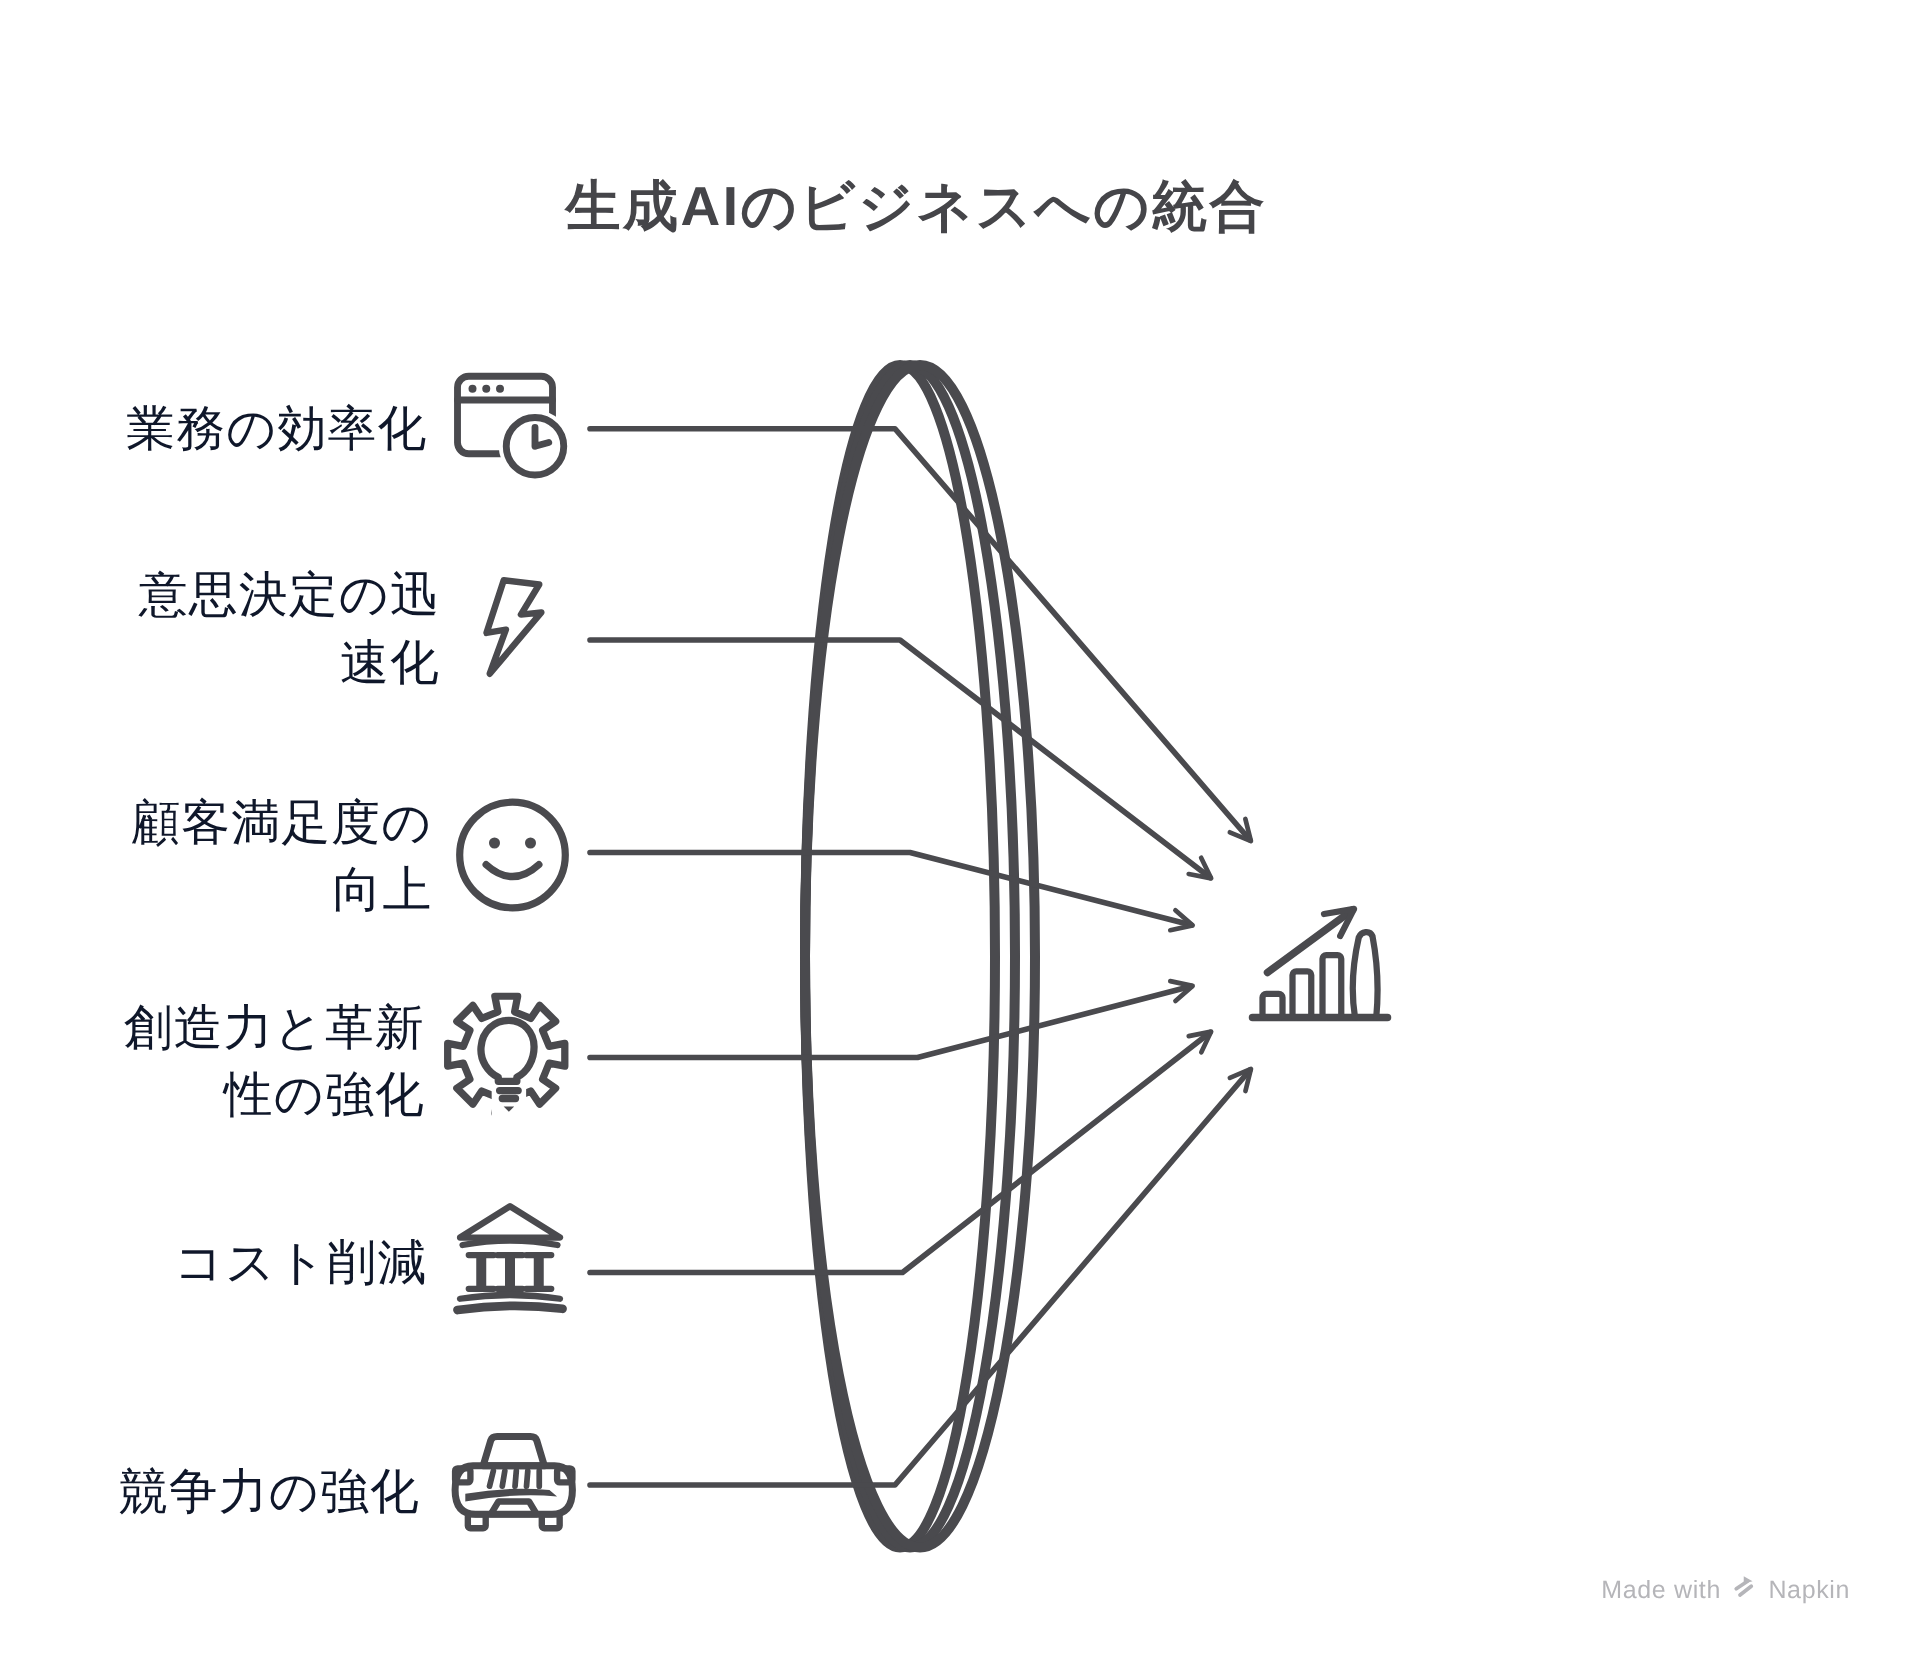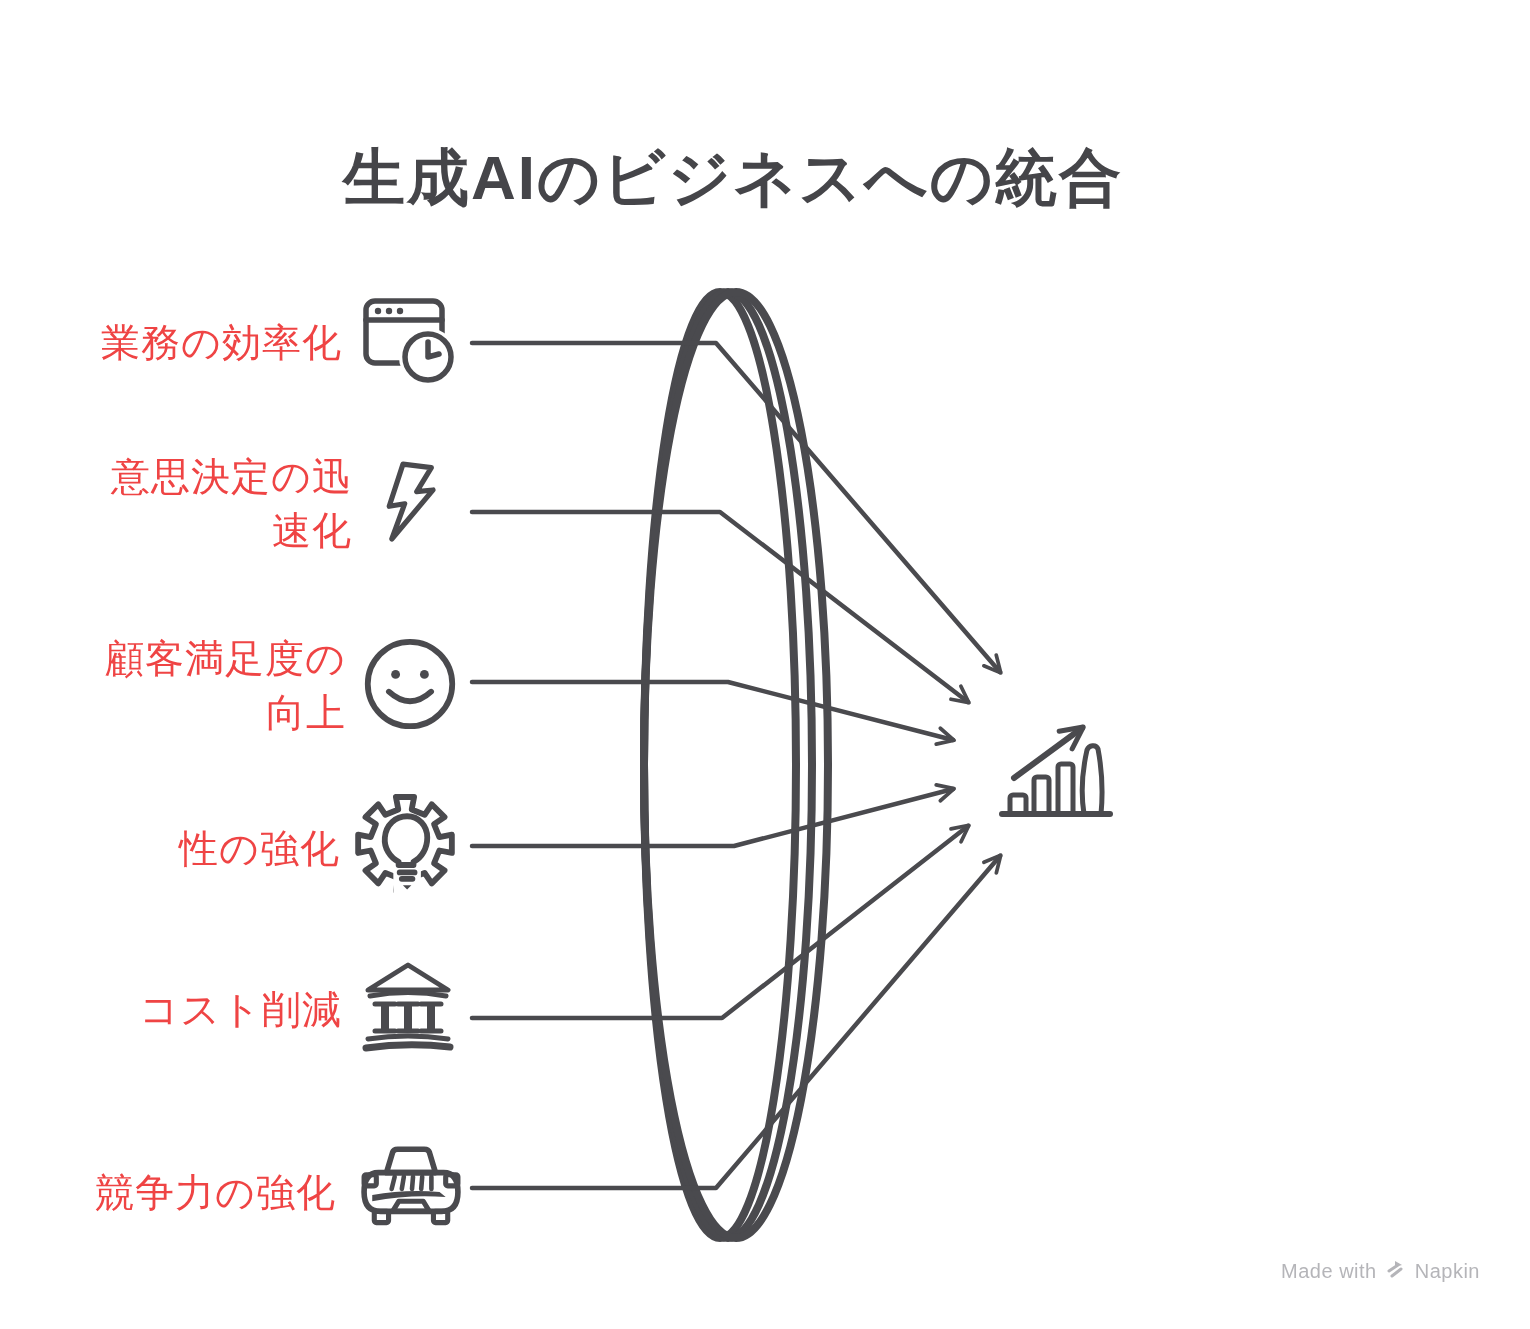--- a/index.html
+++ b/index.html
@@ -3,26 +3,26 @@
 <meta charset="utf-8">
 <style>
   html,body{margin:0;padding:0;background:#fff;}
   .stage{
     position:relative;width:1530px;height:1329px;background:#ffffff;
     font-family:"Liberation Sans","DejaVu Sans",sans-serif;overflow:hidden;
   }
   .title{
     position:absolute;top:136px;left:0;width:1530px;box-sizing:border-box;
     padding-right:64px;text-align:center;
-    font-size:62px;font-weight:800;color:#454549;letter-spacing:2px;
+    font-size:44px;font-weight:800;color:#454549;letter-spacing:2px;
   }
   .diagram-svg{position:absolute;left:0;top:0;}
   .item{position:absolute;display:flex;align-items:center;}
   .item-label{
-    color:#ef4444;font-size:39px;line-height:54px;text-align:right;
+    color:#0f172a;font-size:39px;line-height:54px;text-align:right;
     letter-spacing:1px;
   }
   .item-label span{display:block;}
   .icon-box{flex:0 0 auto;}
   .it1{left:22px;top:290px;width:440px;}
   .it1 .item-label{width:320px;margin-right:18px;}
   .it2{left:22px;top:450px;width:440px;}
   .it2 .item-label{width:330px;margin-right:14px;}
   .it3{left:22px;top:632px;width:440px;}
   .it3 .item-label{width:324px;margin-right:16px;}
@@ -125,20 +125,21 @@
           <circle cx="35" cy="40" r="4.6"></circle>
             <circle cx="65" cy="40" r="4.6"></circle>
         </g>
         <path d="M28 58 Q50 78 72 58"></path>
       </svg>
     </span>
   </div>
 
   <div class="item it4">
     <div class="item-label">
+      <span>創造力と革新</span>
       <span>性の強化</span>
     </div>
     <span class="icon-box">
       <svg width="106" height="106" viewBox="0 0 100 100" fill="none" stroke="#4a4a4e" stroke-width="5.5" stroke-linecap="round" stroke-linejoin="round">
         <path d="M94.2 38.4 L94.2 55.6 L82.4 53.3 L77.4 65.5 L87.3 72.2 L75.2 84.3 L68.5 74.4 L56.3 79.4
                  L58.6 91.2 L41.4 91.2 L43.7 79.4 L31.5 74.4 L24.8 84.3 L12.7 72.2 L22.6 65.5 L17.6 53.3
                  L5.8 55.6 L5.8 38.4 L17.6 40.7 L22.6 28.5 L12.7 21.8 L24.8 9.7 L31.5 19.6 L43.7 14.6
                  L41.4 2.8 L58.6 2.8 L56.3 14.6 L68.5 19.6 L75.2 9.7 L87.3 21.8 L77.4 28.5 L82.4 40.7 Z"></path>
         <rect x="39" y="62" width="26" height="36" fill="#ffffff" stroke="none"></rect>
         <path d="M44 64 C36 60 30 51 31 41 C32 29 41 21 52 21 C63 21 71 30 71 41 C71 51 66 60 58 64 L58 67 L44 67 Z"></path>

